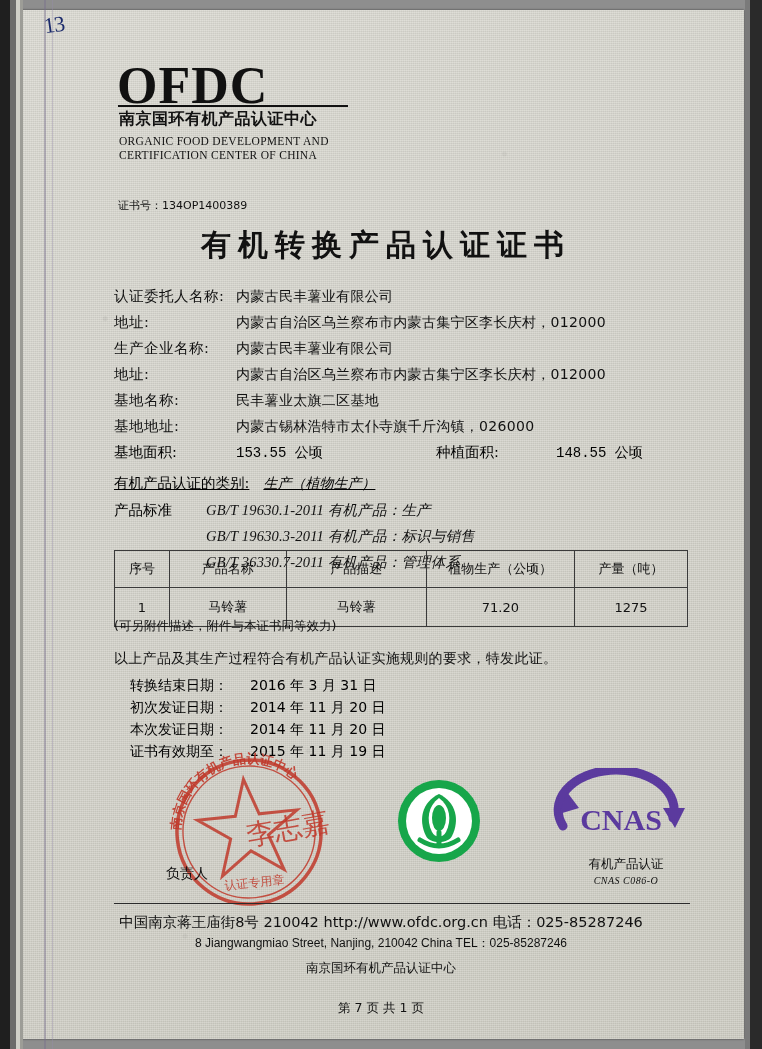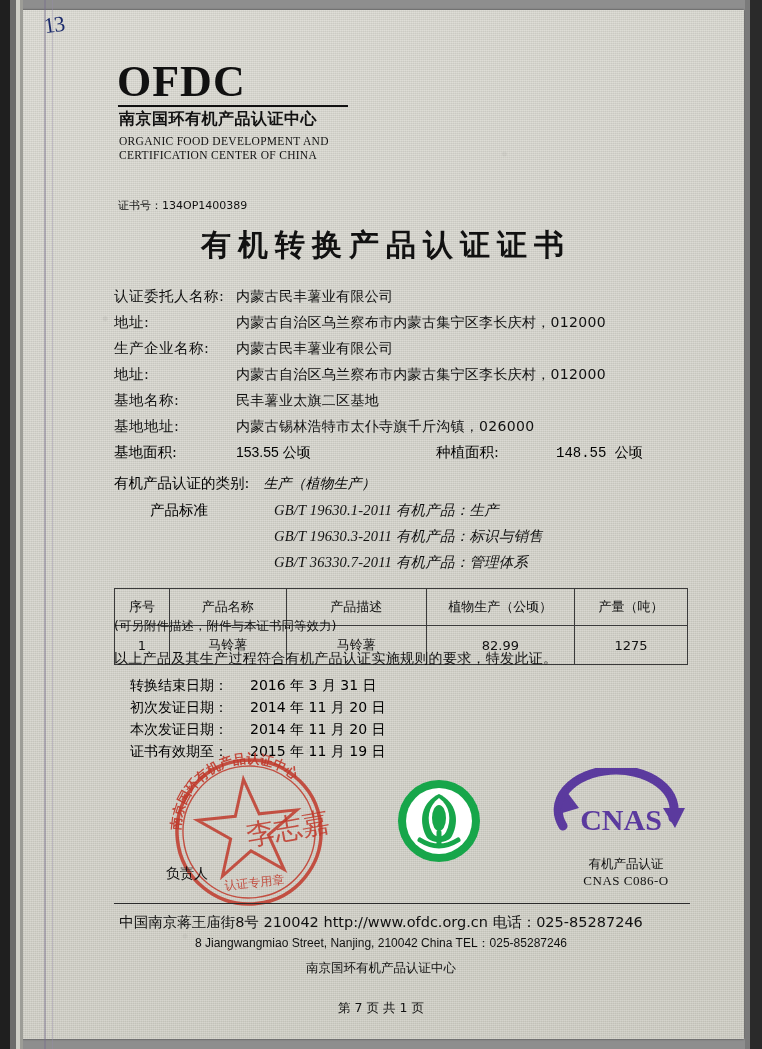--- a/index.html
+++ b/index.html
@@ -50,21 +50,21 @@
     font-family:"Liberation Serif", serif;
     font-size:22px;color:#1b2a6b;
     transform:rotate(-8deg);
     letter-spacing:-1px;
   }
 
   
   .ofdc{
     position:absolute;left:99px;top:46px;
     font-family:"Liberation Serif", serif;
-    font-weight:bold;font-size:44px;letter-spacing:1px;color:#111;
+    font-weight:bold;font-size:52px;letter-spacing:1px;color:#111;
   }
   .hdr-rule{position:absolute;left:100px;top:95px;width:230px;height:2px;background:#111;}
   .cn-name{
     position:absolute;left:101px;top:99px;
     font-family:"DejaVu Sans", sans-serif;
     font-size:16px;font-weight:bold;color:#111;letter-spacing:.5px;
   }
   .en-name{
     position:absolute;left:101px;top:124px;
     font-family:"Liberation Serif", serif;
@@ -93,41 +93,40 @@
   .lbl{
     font-family:"DejaVu Sans", sans-serif;
     font-size:14.5px;color:#111;width:122px;flex:none;letter-spacing:.5px;
   }
   .val{
     font-family:"DejaVu Sans", sans-serif;
     font-size:14px;color:#111;letter-spacing:.3px;
   }
   .row-area{display:flex;align-items:baseline;height:22px;}
   .area-lbl{font-family:"DejaVu Sans", sans-serif;font-size:14.5px;width:122px;flex:none;}
-  .area-val{font-family:Liberation Sans, sans-serif;font-size:14px;width:200px;flex:none;}
+  .area-val{font-family:Liberation Mono, monospace;font-size:14px;width:200px;flex:none;}
   .area-lbl2{font-family:"DejaVu Sans", sans-serif;font-size:14.5px;width:120px;flex:none;}
   .area-val2{font-family:Liberation Mono, monospace;font-size:14px;}
 
-  .cat-row{margin-top:9px;display:flex;align-items:baseline;}
+  .cat-row{margin-top:9px;display:flex;align-items:baseline;text-decoration:underline;}
   .cat-lbl{font-family:"DejaVu Sans", sans-serif;font-size:14.5px;flex:none;margin-right:14px;}
   .cat-val{font-family:"DejaVu Sans", sans-serif;font-size:14px;font-style:italic;}
 
   .std-block{margin-top:8px;display:flex;}
-  .std-lbl{font-family:"DejaVu Sans", sans-serif;font-size:14.5px;width:92px;flex:none;margin-left:36px;}
+  .std-lbl{font-family:"DejaVu Sans", sans-serif;font-size:14.5px;width:92px;flex:none;}
   .std-lines{}
   .std-line{
     font-family:"Liberation Serif", serif;
-    font-style:italic;font-size:14.5px;color:#111;margin-bottom:7px;letter-spacing:.2px;margin-left:32px;
+    font-style:italic;font-size:14.5px;color:#111;margin-bottom:7px;letter-spacing:.2px;
   }
 
   
   table.prod{
     position:absolute;left:96px;top:540px;width:574px;
     border-collapse:collapse;
-    margin-top:38px;
   }
   table.prod th, table.prod td{
     border:1px solid #3a3a3a;
     text-align:center;
     font-family:"DejaVu Sans", sans-serif;
     font-size:13px;color:#111;
     padding:7px 2px;
   }
   table.prod th{font-weight:normal;height:22px;}
   table.prod td{height:24px;}
@@ -168,21 +167,21 @@
   
   .green-logo{position:absolute;left:378px;top:768px;width:86px;height:86px;}
 
   
   .cnas{position:absolute;left:533px;top:758px;width:140px;height:86px;}
   .cnas-text{
     position:absolute;left:533px;top:845px;width:150px;text-align:center;
     font-family:"DejaVu Sans", sans-serif;font-size:12.5px;color:#111;line-height:17px;
   }
   .cnas-code{
-    font-family:"Liberation Serif", serif;font-size:13px;letter-spacing:.5px;
+    font-family:"Liberation Serif", serif;font-size:10px;letter-spacing:.5px;font-style:italic;
   }
 
   
   .foot-rule{position:absolute;left:96px;top:893px;width:576px;height:1px;background:#2b2b2b;}
   .foot1{
     position:absolute;left:0;right:0;top:903px;text-align:center;
     font-family:"DejaVu Sans", sans-serif;font-size:14.5px;color:#111;
   }
   .foot2{
     position:absolute;left:0;right:0;top:925px;text-align:center;
@@ -279,21 +278,21 @@
           <th style="width:142px">产品描述</th>
           <th style="width:150px">植物生产（公顷）</th>
           <th style="width:112px">产量（吨）</th>
         </tr>
       </thead>
       <tbody>
         <tr>
           <td>1</td>
           <td>马铃薯</td>
           <td>马铃薯</td>
-          <td>82.99</td>
+          <td>71.20</td>
           <td>1275</td>
         </tr>
       </tbody>
     </table>
 
     <div class="attach-note">(可另附件描述，附件与本证书同等效力)</div>
 
     <div class="statement">以上产品及其生产过程符合有机产品认证实施规则的要求，特发此证。</div>
 
     <div class="dates">

